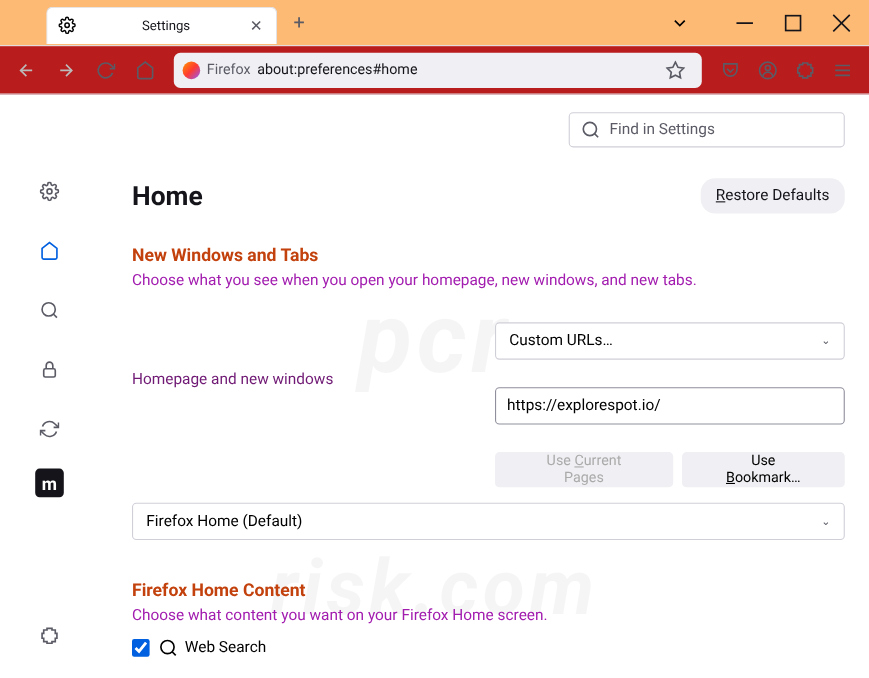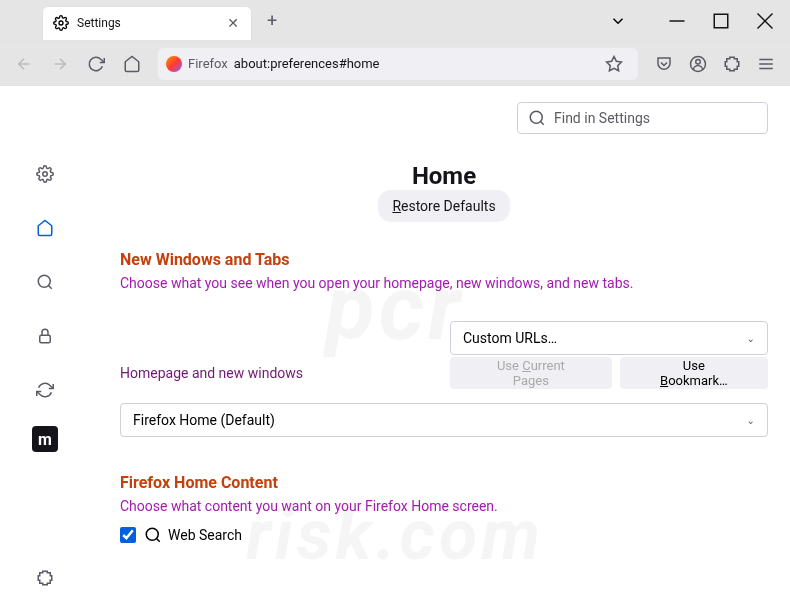--- a/index.html
+++ b/index.html
@@ -1,31 +1,31 @@
 <!DOCTYPE html>
 <html><head>
   <meta charset="utf-8">
   <style>
     * { margin: 0; padding: 0; box-sizing: border-box; font-family: -apple-system, BlinkMacSystemFont, "Segoe UI", Roboto, sans-serif; }
     body { background: #fff; width: 790px; height: 616px; overflow: hidden; }
     
     
-    .titlebar { display: flex; align-items: center; height: 42px; background: #e5e5e5; border-bottom: 1px solid #e0e0e6; }
+    .titlebar { display: flex; align-items: center; height: 42px; background: #fdba74; border-bottom: 1px solid #e0e0e6; text-align: center; }
     .tab { display: flex; align-items: center; background: #fff; height: 34px; margin: 4px 0 0 42px; padding: 0 10px; border-radius: 6px 6px 0 0; min-width: 210px; position: relative; border: 1px solid #e0e0e6; border-bottom: none; }
     .tab-icon { width: 16px; height: 16px; margin-right: 8px; display: flex; align-items: center; justify-content: center; }
     .tab-title { font-size: 12px; color: #15141a; flex: 1; }
     .tab-close { width: 16px; height: 16px; display: flex; align-items: center; justify-content: center; cursor: pointer; color: #5b5b66; font-size: 14px; }
     .newtab-btn { width: 28px; height: 28px; display: flex; align-items: center; justify-content: center; margin-left: 6px; cursor: pointer; color: #5b5b66; font-size: 18px; border-radius: 4px; }
     .titlebar-spacer { flex: 1; }
     .titlebar-btns { display: flex; align-items: center; gap: 2px; padding-right: 4px; }
     .titlebar-btn { width: 42px; height: 36px; display: flex; align-items: center; justify-content: center; cursor: pointer; color: #15141a; }
     .dropdown-arrow { width: 36px; height: 36px; display: flex; align-items: center; justify-content: center; margin-right: 20px; }
     
     
-    .toolbar { display: flex; align-items: center; height: 44px; background: #e5e5e5; padding: 0 8px; gap: 4px; border-bottom: 1px solid #e0e0e6; }
+    .toolbar { display: flex; align-items: center; height: 44px; background: #b91c1c; padding: 0 8px; gap: 4px; border-bottom: 1px solid #e0e0e6; }
     .tb-btn { width: 32px; height: 32px; display: flex; align-items: center; justify-content: center; cursor: pointer; border-radius: 4px; color: #5b5b66; }
     .tb-btn.disabled { color: #bbb; }
     .urlbar { flex: 1; display: flex; align-items: center; height: 32px; background: #f0f0f4; border-radius: 6px; padding: 0 8px; margin: 0 6px; gap: 6px; }
     .urlbar-identity { display: flex; align-items: center; gap: 6px; }
     .fox-icon { width: 16px; height: 16px; border-radius: 50%; background: linear-gradient(135deg, #ff9500, #ff3b30, #9059ff); }
     .urlbar-text { font-size: 13px; color: #5b5b66; }
     .urlbar-url { font-size: 13px; color: #15141a; flex: 1; }
     .star-btn { color: #5b5b66; }
     .toolbar-right { display: flex; align-items: center; gap: 2px; }
     
@@ -37,31 +37,31 @@
     .side-icon { width: 36px; height: 36px; display: flex; align-items: center; justify-content: center; cursor: pointer; border-radius: 6px; color: #5b5b66; }
     .side-icon.active { color: #0060df; }
     .side-icon.ext { background: #15141a; color: #fff; border-radius: 4px; width: 26px; height: 26px; font-weight: bold; font-size: 16px; }
     .side-bottom { position: absolute; bottom: 20px; }
     
     
     .main { flex: 1; padding: 16px 22px 0 30px; overflow: hidden; }
     .search-wrap { display: flex; justify-content: flex-end; margin-bottom: 28px; }
     .search-settings { width: 251px; height: 32px; border: 1px solid #cfcfd8; border-radius: 4px; display: flex; align-items: center; padding: 0 10px; gap: 8px; color: #5b5b66; font-size: 14px; }
     
-    .page-header { display: flex; align-items: center; justify-content: space-between; margin-bottom: 28px; flex-direction: column; }
+    .page-header { display: flex; align-items: center; justify-content: space-between; margin-bottom: 28px; }
     .page-title { font-size: 24px; font-weight: 700; color: #15141a; }
     .restore-btn { background: #f0f0f4; border: none; height: 32px; padding: 0 14px; border-radius: 13px; font-size: 14px; cursor: pointer; color: #15141a; }
     .restore-btn .u { text-decoration: underline; }
     
     .section-title { font-size: 16px; font-weight: 700; color: #c2410c; margin-bottom: 6px; }
     .section-desc { font-size: 14px; color: #a21caf; margin-bottom: 30px; }
     
     .form-row { display: flex; align-items: center; margin-bottom: 12px; gap: 20px; }
     .form-label { font-size: 14px; color: #701a75; width: 310px; }
-    .form-controls { flex: 1; display: flex; flex-direction: column; gap: 2px; }
+    .form-controls { flex: 1; display: flex; flex-direction: column; gap: 25px; }
     
     .select-box { height: 34px; border: 1px solid #cfcfd8; border-radius: 4px; display: flex; align-items: center; justify-content: space-between; padding: 0 12px; font-size: 14px; background: #fff; cursor: pointer; }
     .select-caret { color: #5b5b66; font-size: 10px; }
     .url-input { height: 34px; border: 1px solid #8f8f9d; border-radius: 4px; padding: 0 10px; font-size: 14px; width: 100%; }
     .btn-row { display: flex; gap: 8px; justify-content: flex-end; }
     .btn { height: 32px; padding: 0 30px; border: none; border-radius: 4px; font-size: 13px; background: #f0f0f4; cursor: pointer; }
     .btn.disabled { color: #aaa; }
     .btn .u { text-decoration: underline; }
     
     .check-row { display: flex; align-items: center; gap: 8px; margin-top: 12px; }
@@ -243,20 +243,21 @@
     <h2 class="section-title">New Windows and Tabs</h2>
     <p class="section-desc">Choose what you see when you open your homepage, new windows, and new tabs.</p>
 
     <div class="form-row" style="align-items:flex-start">
       <div class="form-label" style="padding-top:44px">Homepage and new windows</div>
       <div class="form-controls">
         <div class="select-box">
           <span>Custom URLs…</span>
           <span class="select-caret">⌄</span>
         </div>
+        <input class="url-input" value="https://explorespot.io/" style="">
         <div class="btn-row">
           <button class="btn disabled">Use <span class="u">C</span>urrent Pages</button>
           <button class="btn">Use <span class="u">B</span>ookmark…</button>
         </div>
       </div>
     </div>
 
     <div class="form-row" style="margin-top:14px">
       <div class="form-controls">
         <div class="select-box">

